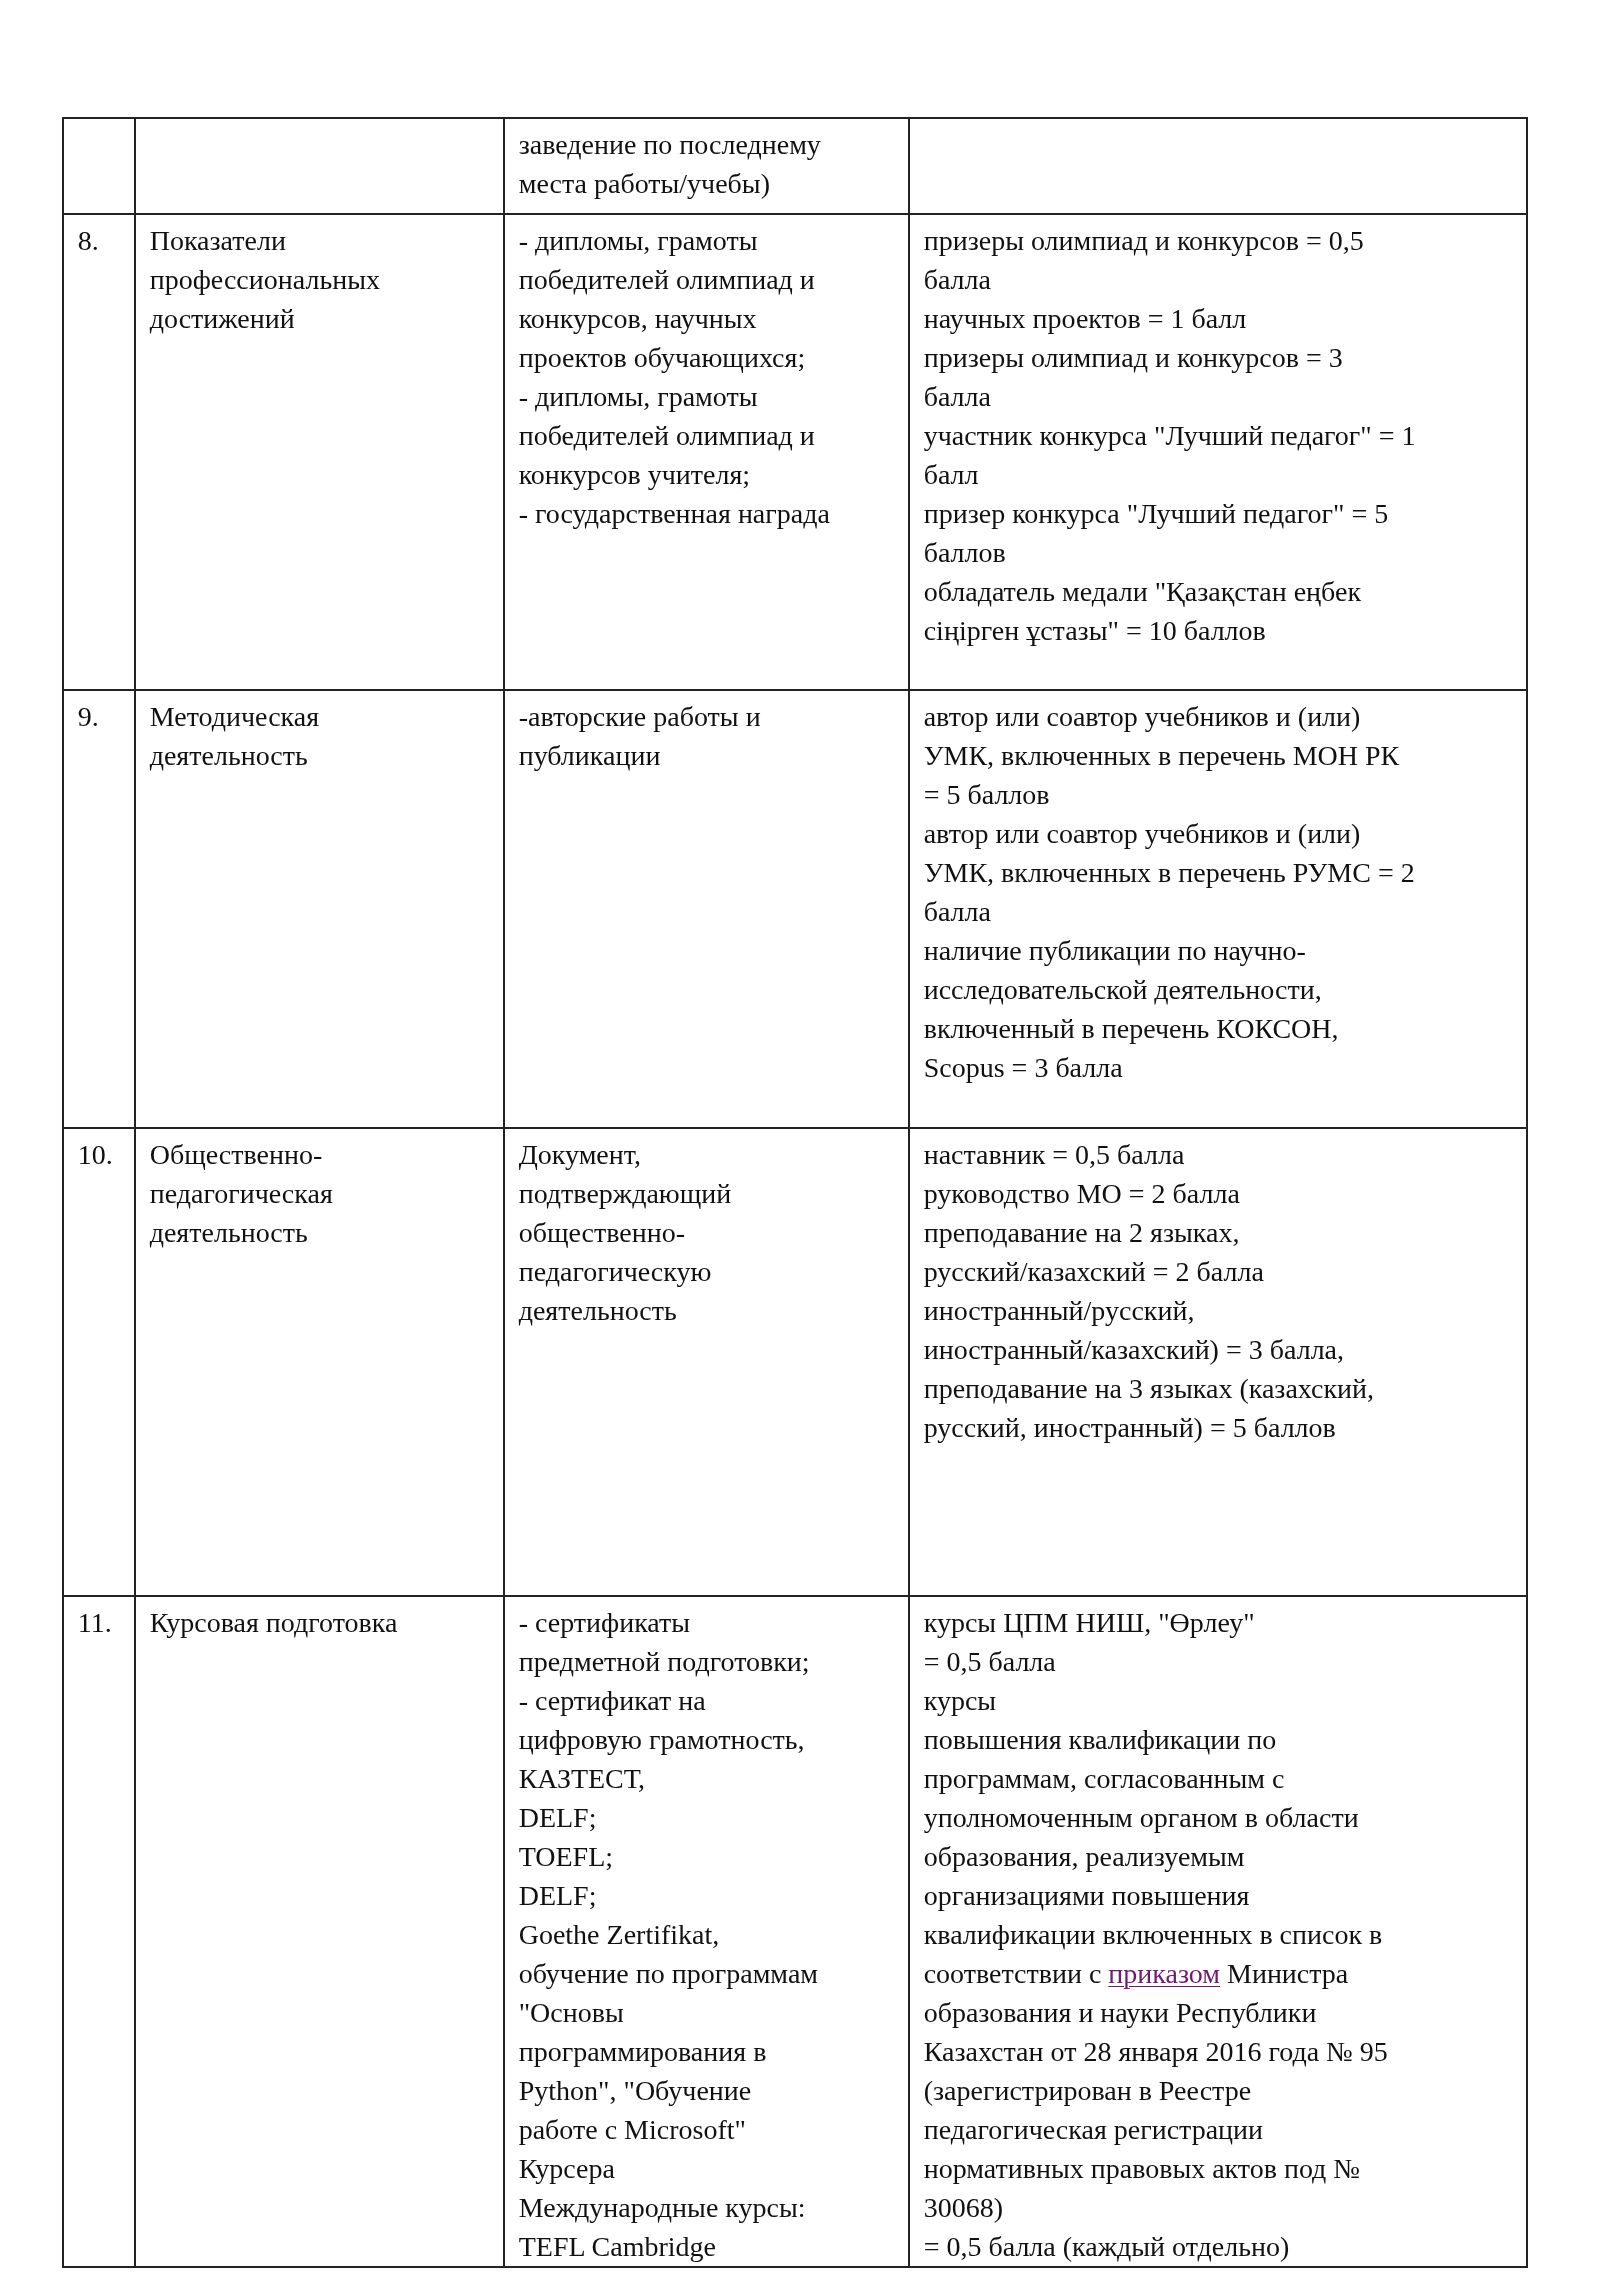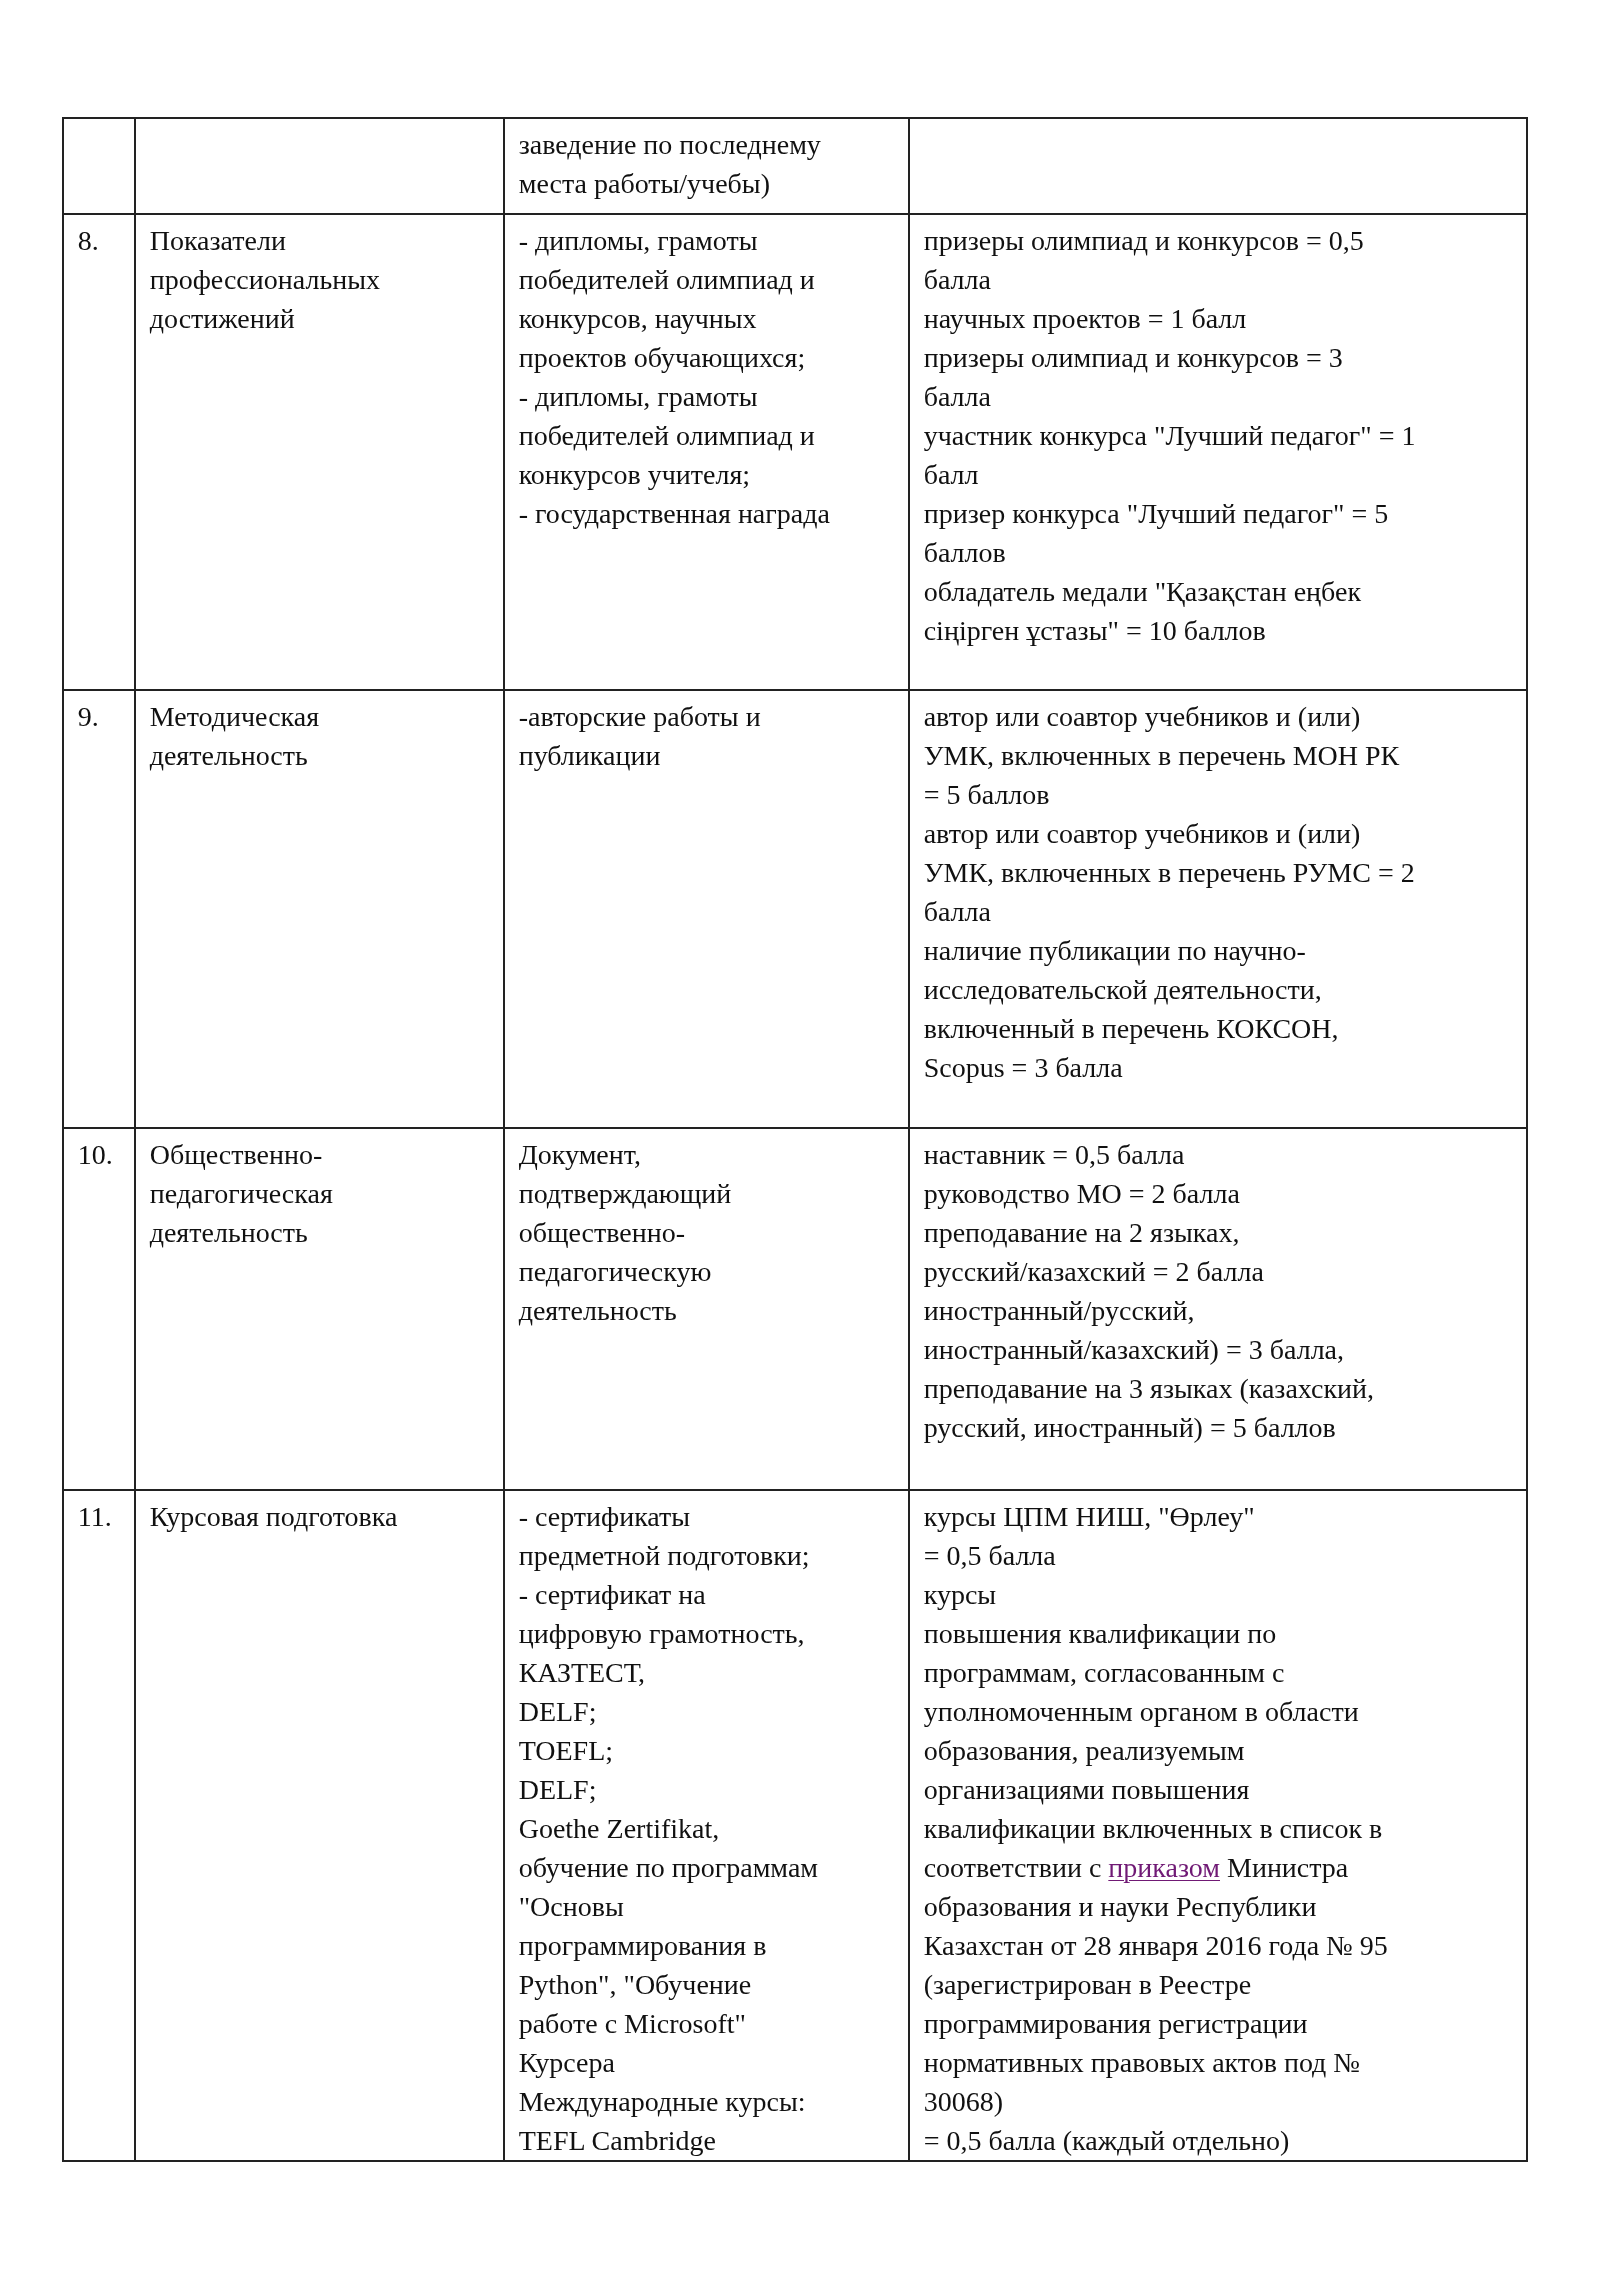--- a/index.html
+++ b/index.html
@@ -119,21 +119,21 @@
         <span class="line">автор или соавтор учебников и (или)</span>
         <span class="line">УМК, включенных в перечень РУМС = 2</span>
         <span class="line">балла</span>
         <span class="line">наличие публикации по научно-</span>
         <span class="line">исследовательской деятельности,</span>
         <span class="line">включенный в перечень КОКСОН,</span>
         <span class="line">Scopus = 3 балла</span>
       </td>
     </tr>
 
-    <tr style="height:362px;">
+    <tr style="height:468px;">
       <td class="num">10.</td>
       <td>
         <span class="line">Общественно-</span>
         <span class="line">педагогическая</span>
         <span class="line">деятельность</span>
       </td>
       <td>
         <span class="line">Документ,</span>
         <span class="line">подтверждающий</span>
         <span class="line">общественно-</span>
@@ -183,21 +183,21 @@
         <span class="line">повышения квалификации по</span>
         <span class="line">программам, согласованным с</span>
         <span class="line">уполномоченным органом в области</span>
         <span class="line">образования, реализуемым</span>
         <span class="line">организациями повышения</span>
         <span class="line">квалификации включенных в список в</span>
         <span class="line"><span>соответствии с </span><a class="link">приказом</a><span> Министра</span></span>
         <span class="line">образования и науки Республики</span>
         <span class="line">Казахстан от 28 января 2016 года № 95</span>
         <span class="line">(зарегистрирован в Реестре</span>
-        <span class="line">программирования регистрации</span>
+        <span class="line">педагогическая регистрации</span>
         <span class="line">нормативных правовых актов под №</span>
         <span class="line">30068)</span>
         <span class="line">= 0,5 балла (каждый отдельно)</span>
       </td>
     </tr>
   </tbody>
 </table>
 
 
 </body></html>

